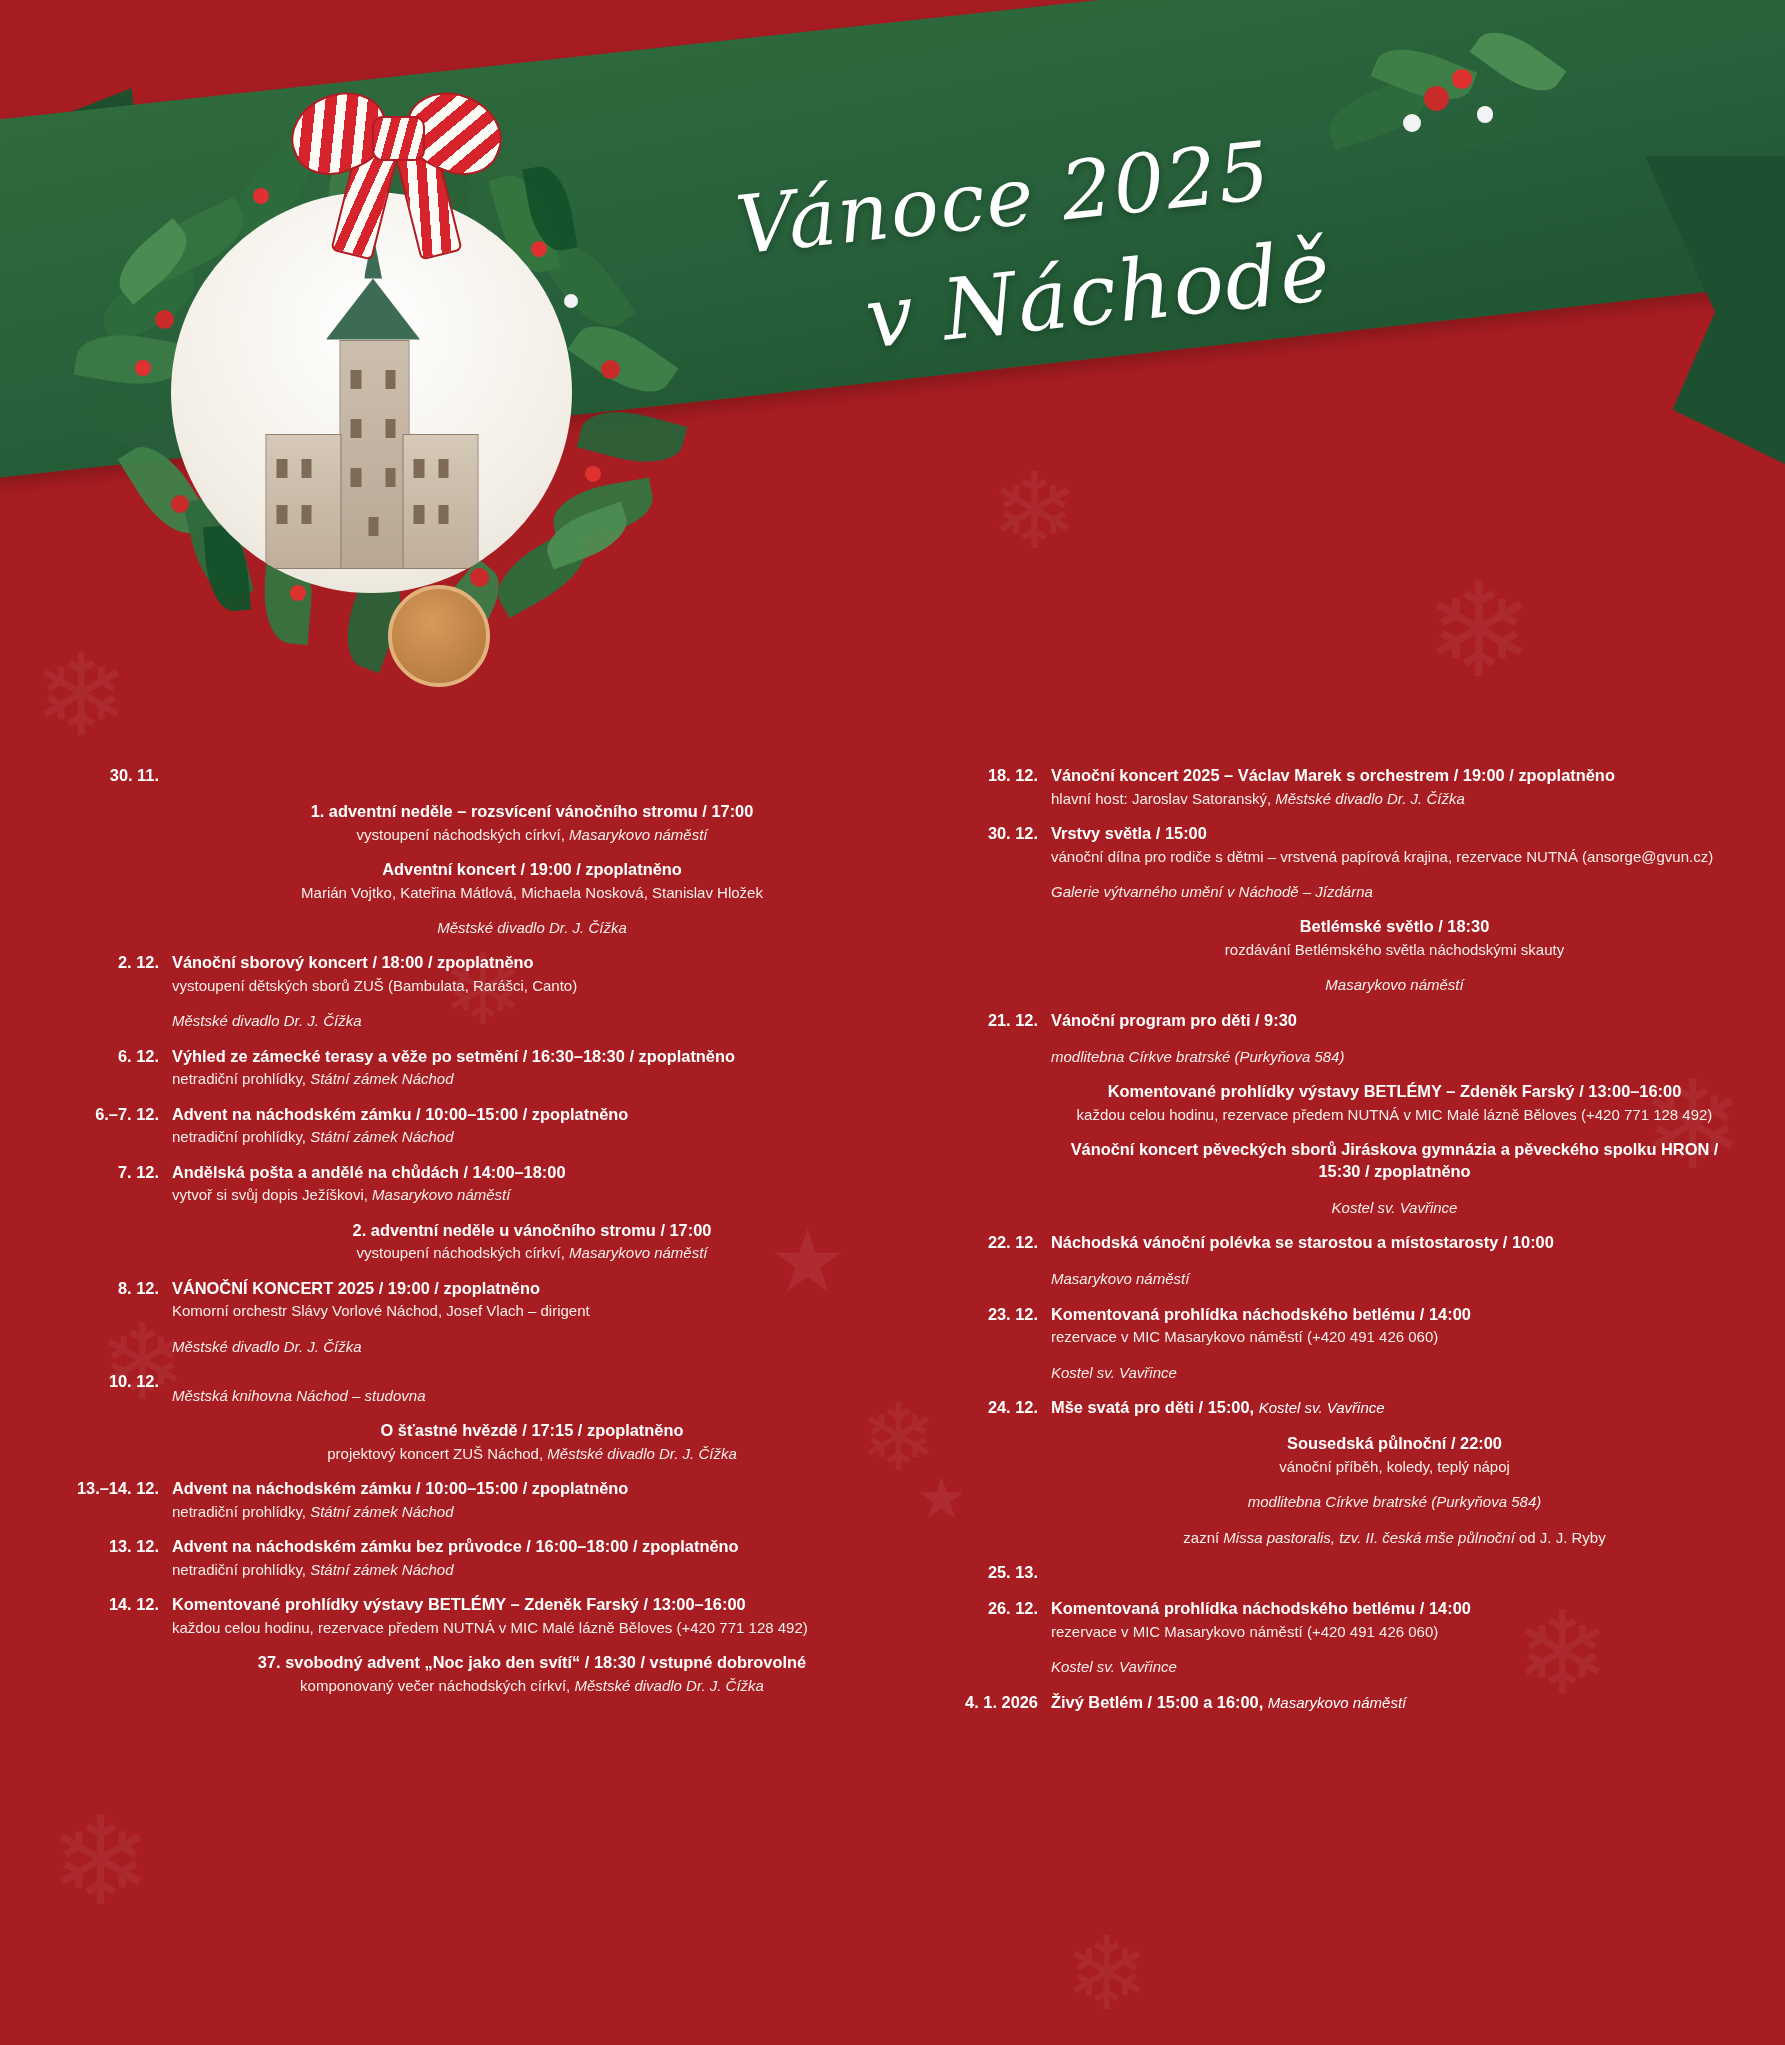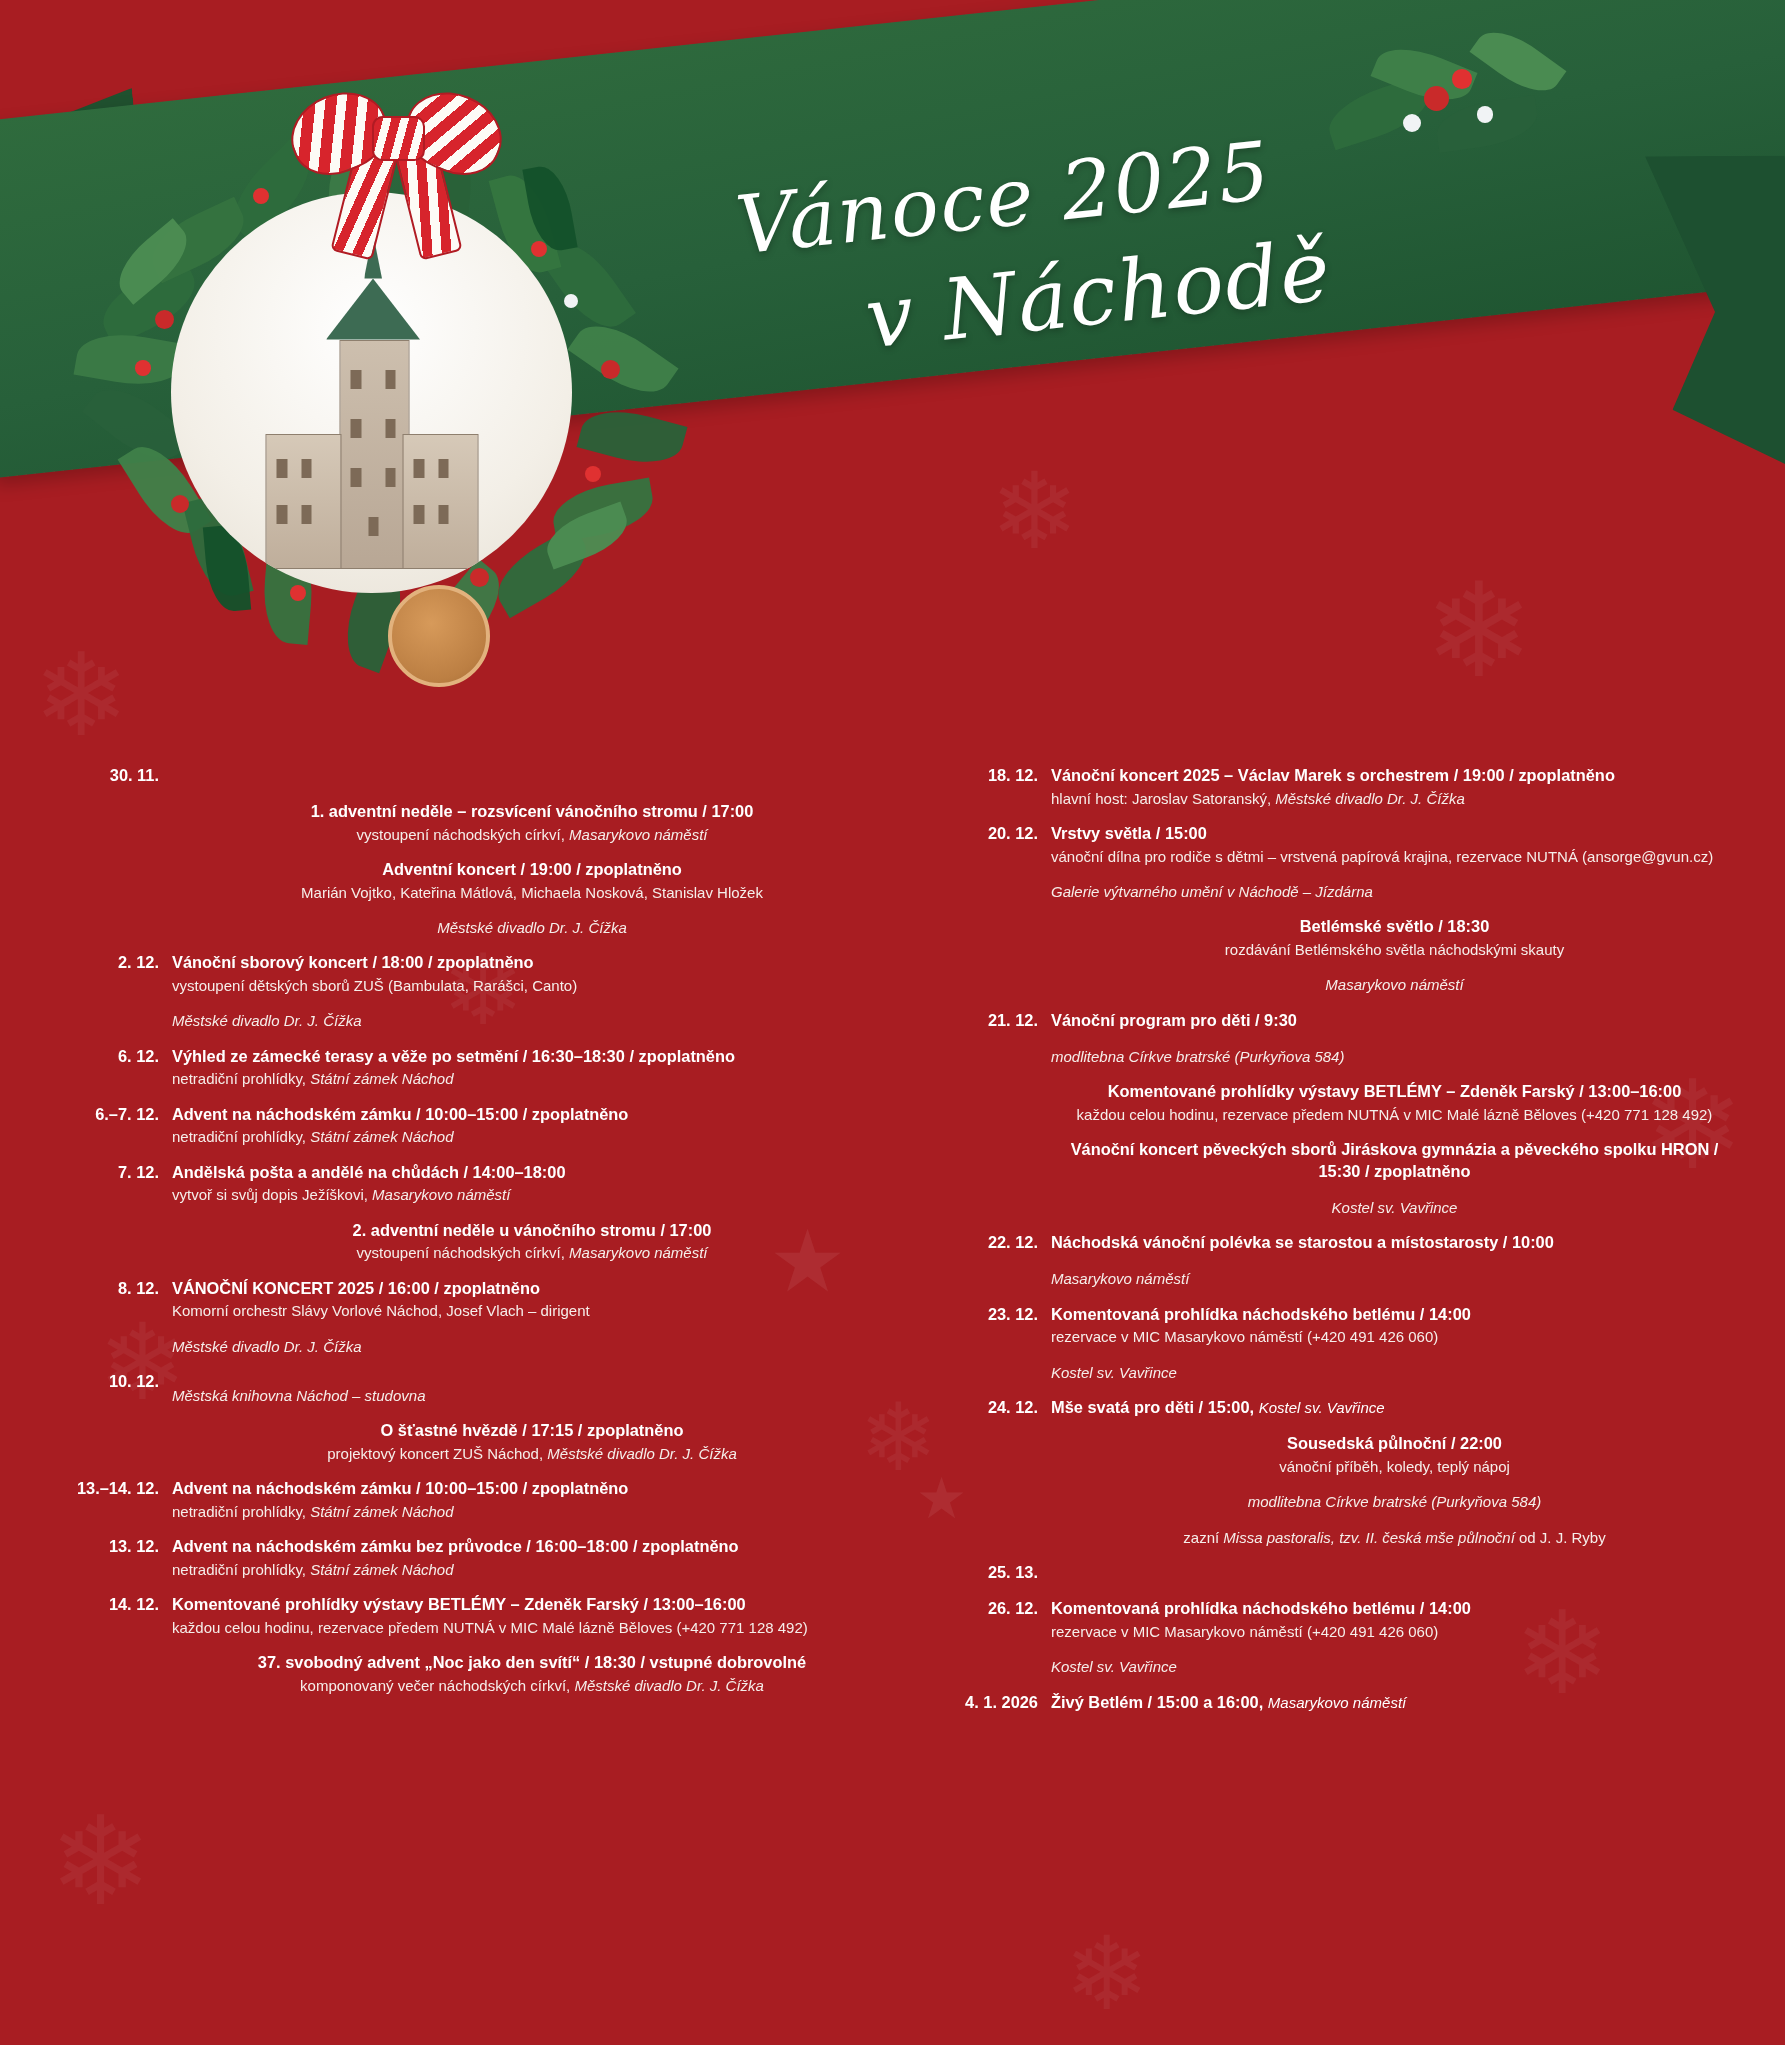--- a/index.html
+++ b/index.html
@@ -482,21 +482,21 @@
       <div class="entry-date"></div>
       <div class="entry-body">
         <div class="entry-title">2. adventní neděle u vánočního stromu / 17:00</div>
         <div class="entry-sub"><span>vystoupení náchodských církví, </span><span class="it">Masarykovo náměstí</span></div>
       </div>
     </div>
 
     <div class="entry">
       <div class="entry-date">8. 12.</div>
       <div class="entry-body">
-        <div class="entry-title">VÁNOČNÍ KONCERT 2025 / 16:00 / zpoplatněno</div>
+        <div class="entry-title">VÁNOČNÍ KONCERT 2025 / 19:00 / zpoplatněno</div>
         <div class="entry-sub">Komorní orchestr Slávy Vorlové Náchod, Josef Vlach – dirigent</div>
         <div class="entry-venue">Městské divadlo Dr. J. Čížka</div>
       </div>
     </div>
 
     <div class="entry">
       <div class="entry-date">10. 12.</div>
       <div class="entry-body">
         <div class="entry-venue">Městská knihovna Náchod – studovna</div>
       </div>
@@ -548,21 +548,21 @@
 
     <div class="entry">
       <div class="entry-date">18. 12.</div>
       <div class="entry-body">
         <div class="entry-title">Vánoční koncert 2025 – Václav Marek s orchestrem / 19:00 / zpoplatněno</div>
         <div class="entry-sub"><span>hlavní host: Jaroslav Satoranský, </span><span class="it">Městské divadlo Dr. J. Čížka</span></div>
       </div>
     </div>
 
     <div class="entry">
-      <div class="entry-date">20. 12.</div>
+      <div class="entry-date">30. 12.</div>
       <div class="entry-body">
         <div class="entry-title">Vrstvy světla / 15:00</div>
         <div class="entry-sub">vánoční dílna pro rodiče s dětmi – vrstvená papírová krajina, rezervace NUTNÁ (ansorge@gvun.cz)</div>
         <div class="entry-venue">Galerie výtvarného umění v Náchodě – Jízdárna</div>
       </div>
     </div>
 
     <div class="entry no-date gap">
       <div class="entry-date"></div>
       <div class="entry-body">

